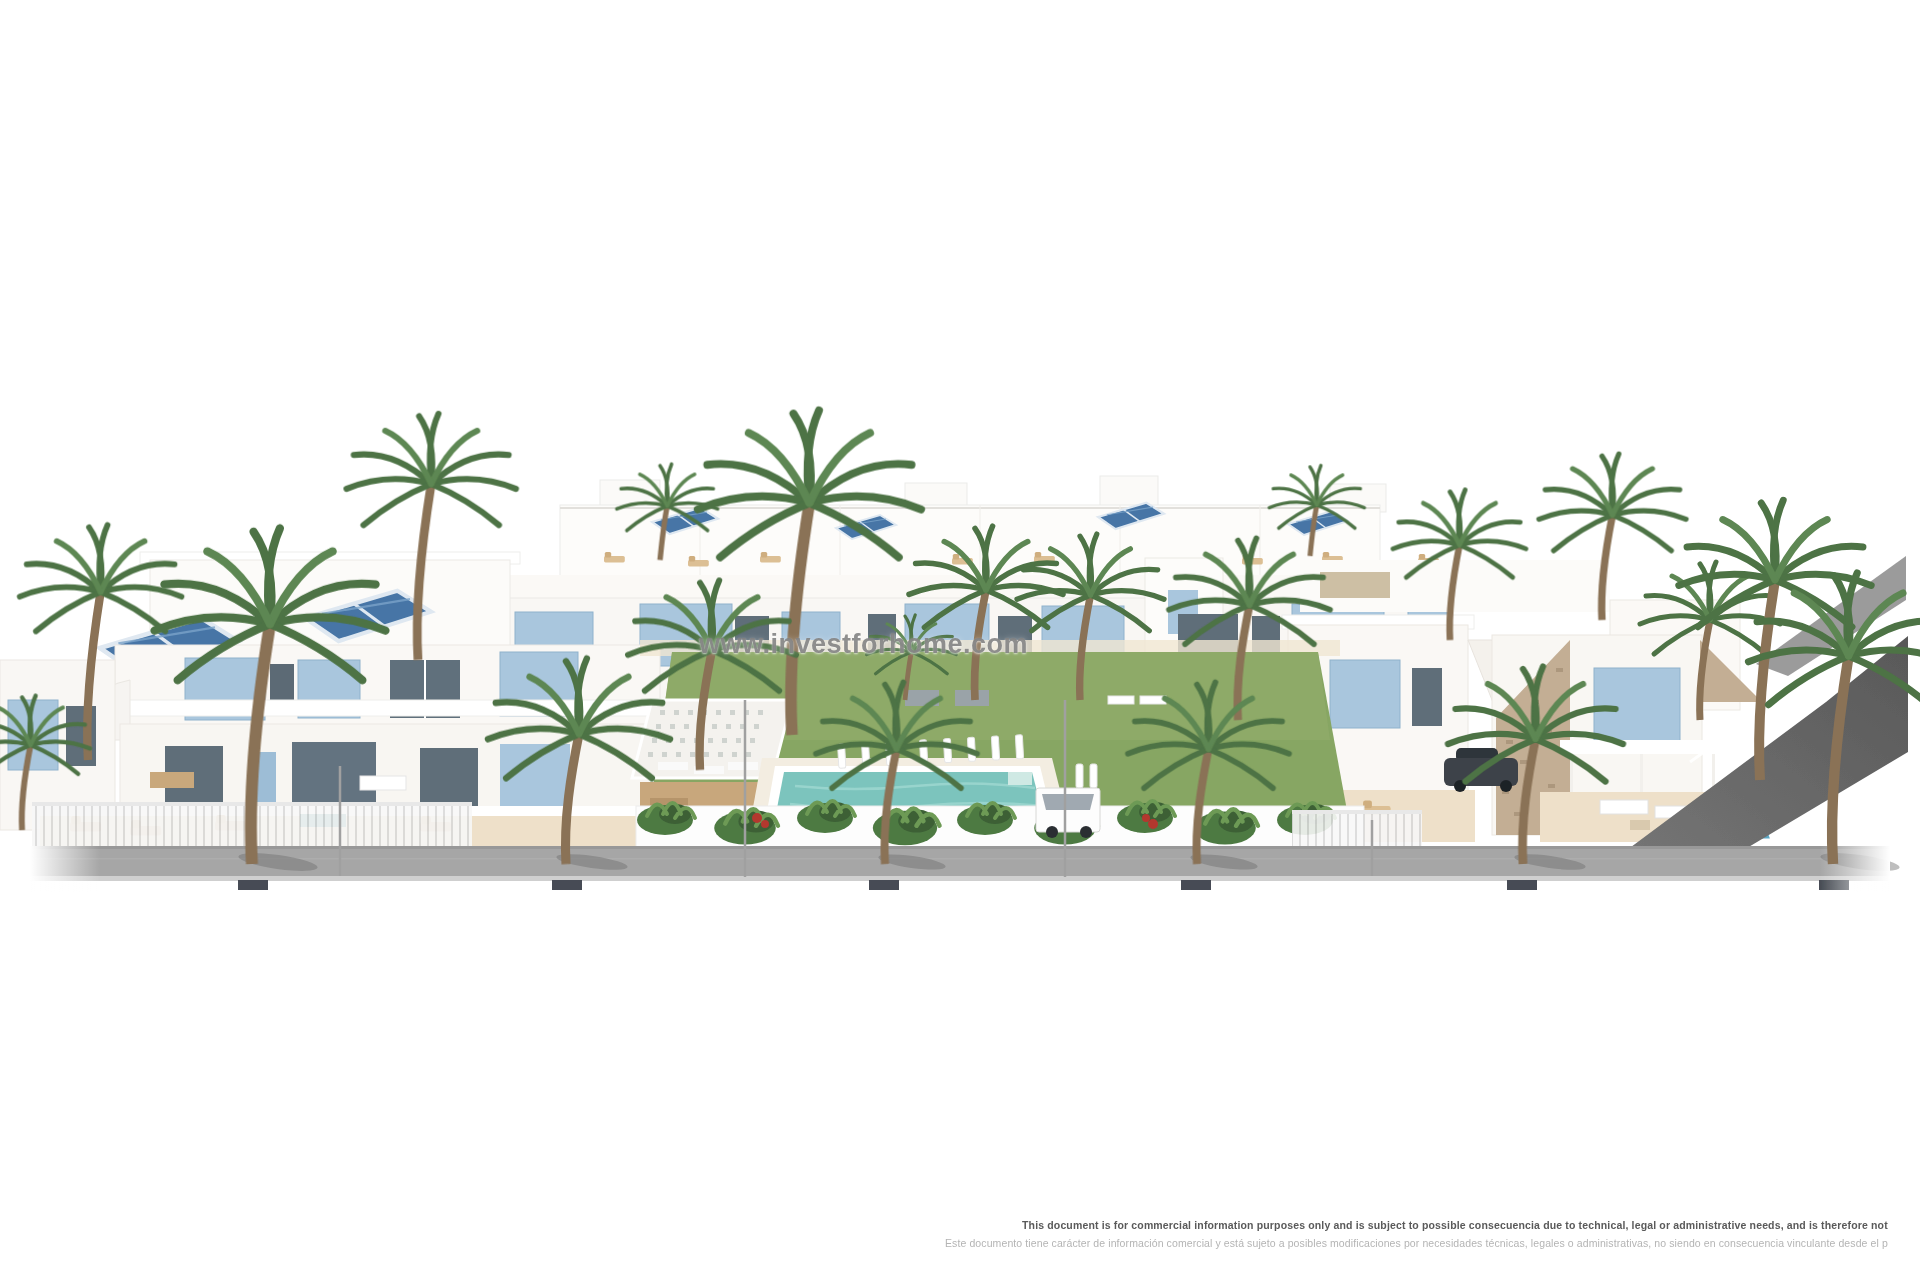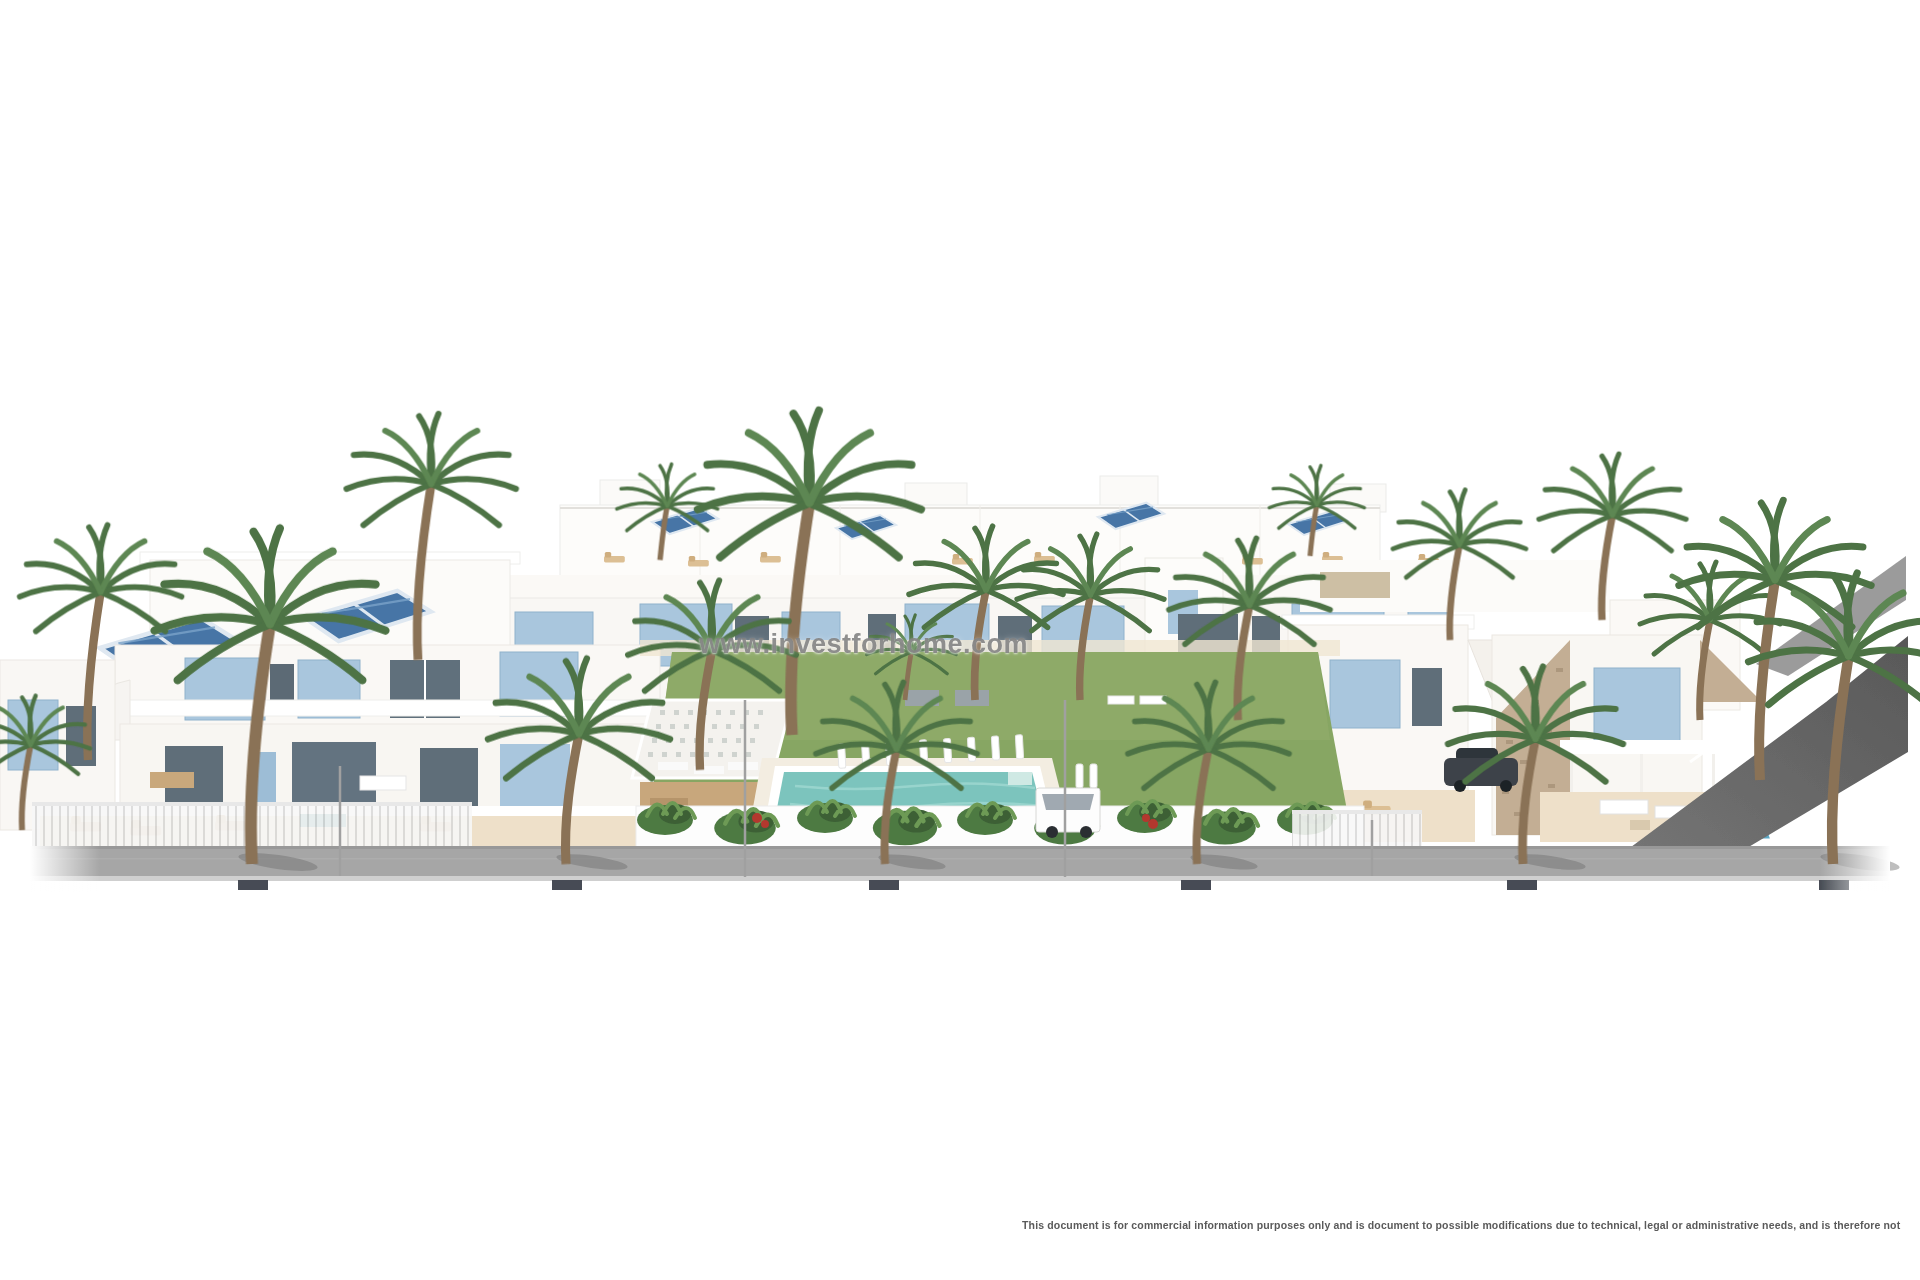--- a/index.html
+++ b/index.html
@@ -404,14 +404,15 @@
       <use href="#palm-m" transform="translate(885,864) scale(1.15)"></use>
       <use href="#palm-m" transform="translate(1197,864) scale(1.15)"></use>
       <use href="#palm-m" transform="translate(1523,864) scale(1.25)"></use>
       <use href="#palm-l" transform="translate(1833,864) scale(1.3)"></use>
     </g>
   </g>
 </svg>
 
   <div class="watermark">www.investforhome.com</div>
 
-  <div class="disclaimer-en">This document is for commercial information purposes only and is document to possible modifications due to technical, legal or administrative needs, and is therefore not</div>
+  <div class="disclaimer-en">This document is for commercial information purposes only and is subject to possible consecuencia due to technical, legal or administrative needs, and is therefore not</div>
+  <div class="disclaimer-es">Este documento tiene carácter de información comercial y está sujeto a posibles modificaciones por necesidades técnicas, legales o administrativas, no siendo en consecuencia vinculante desde el p</div>
 </div>
 
 </body></html>

